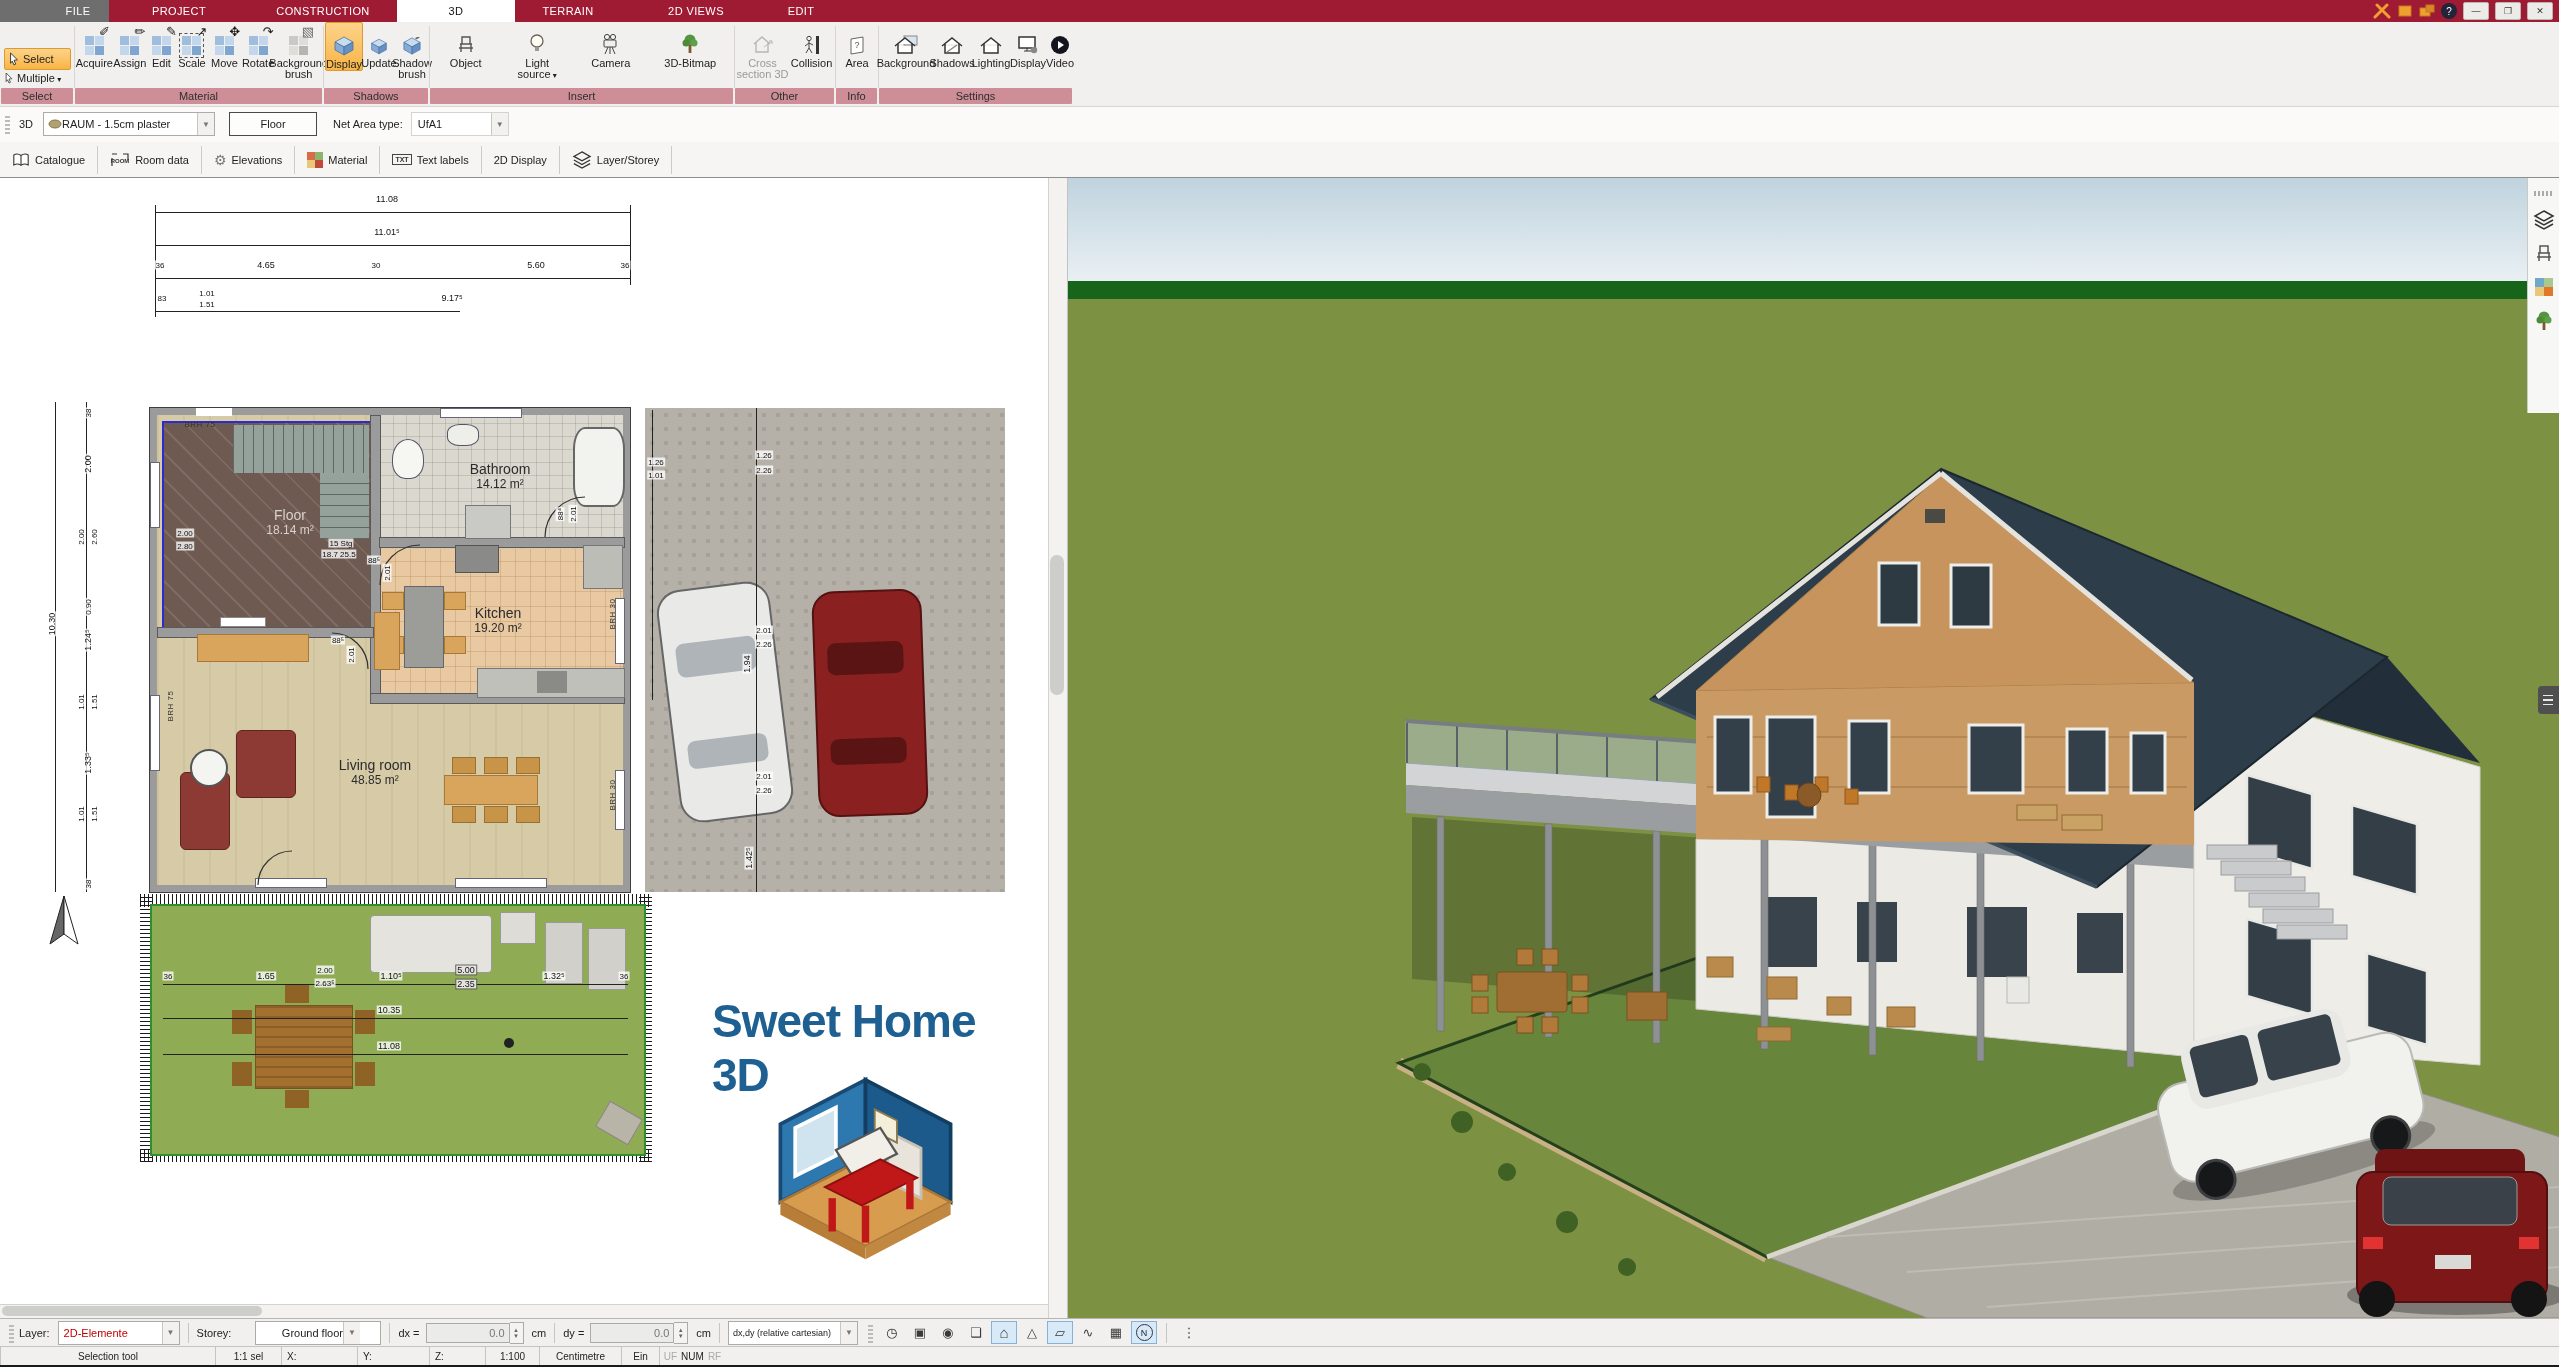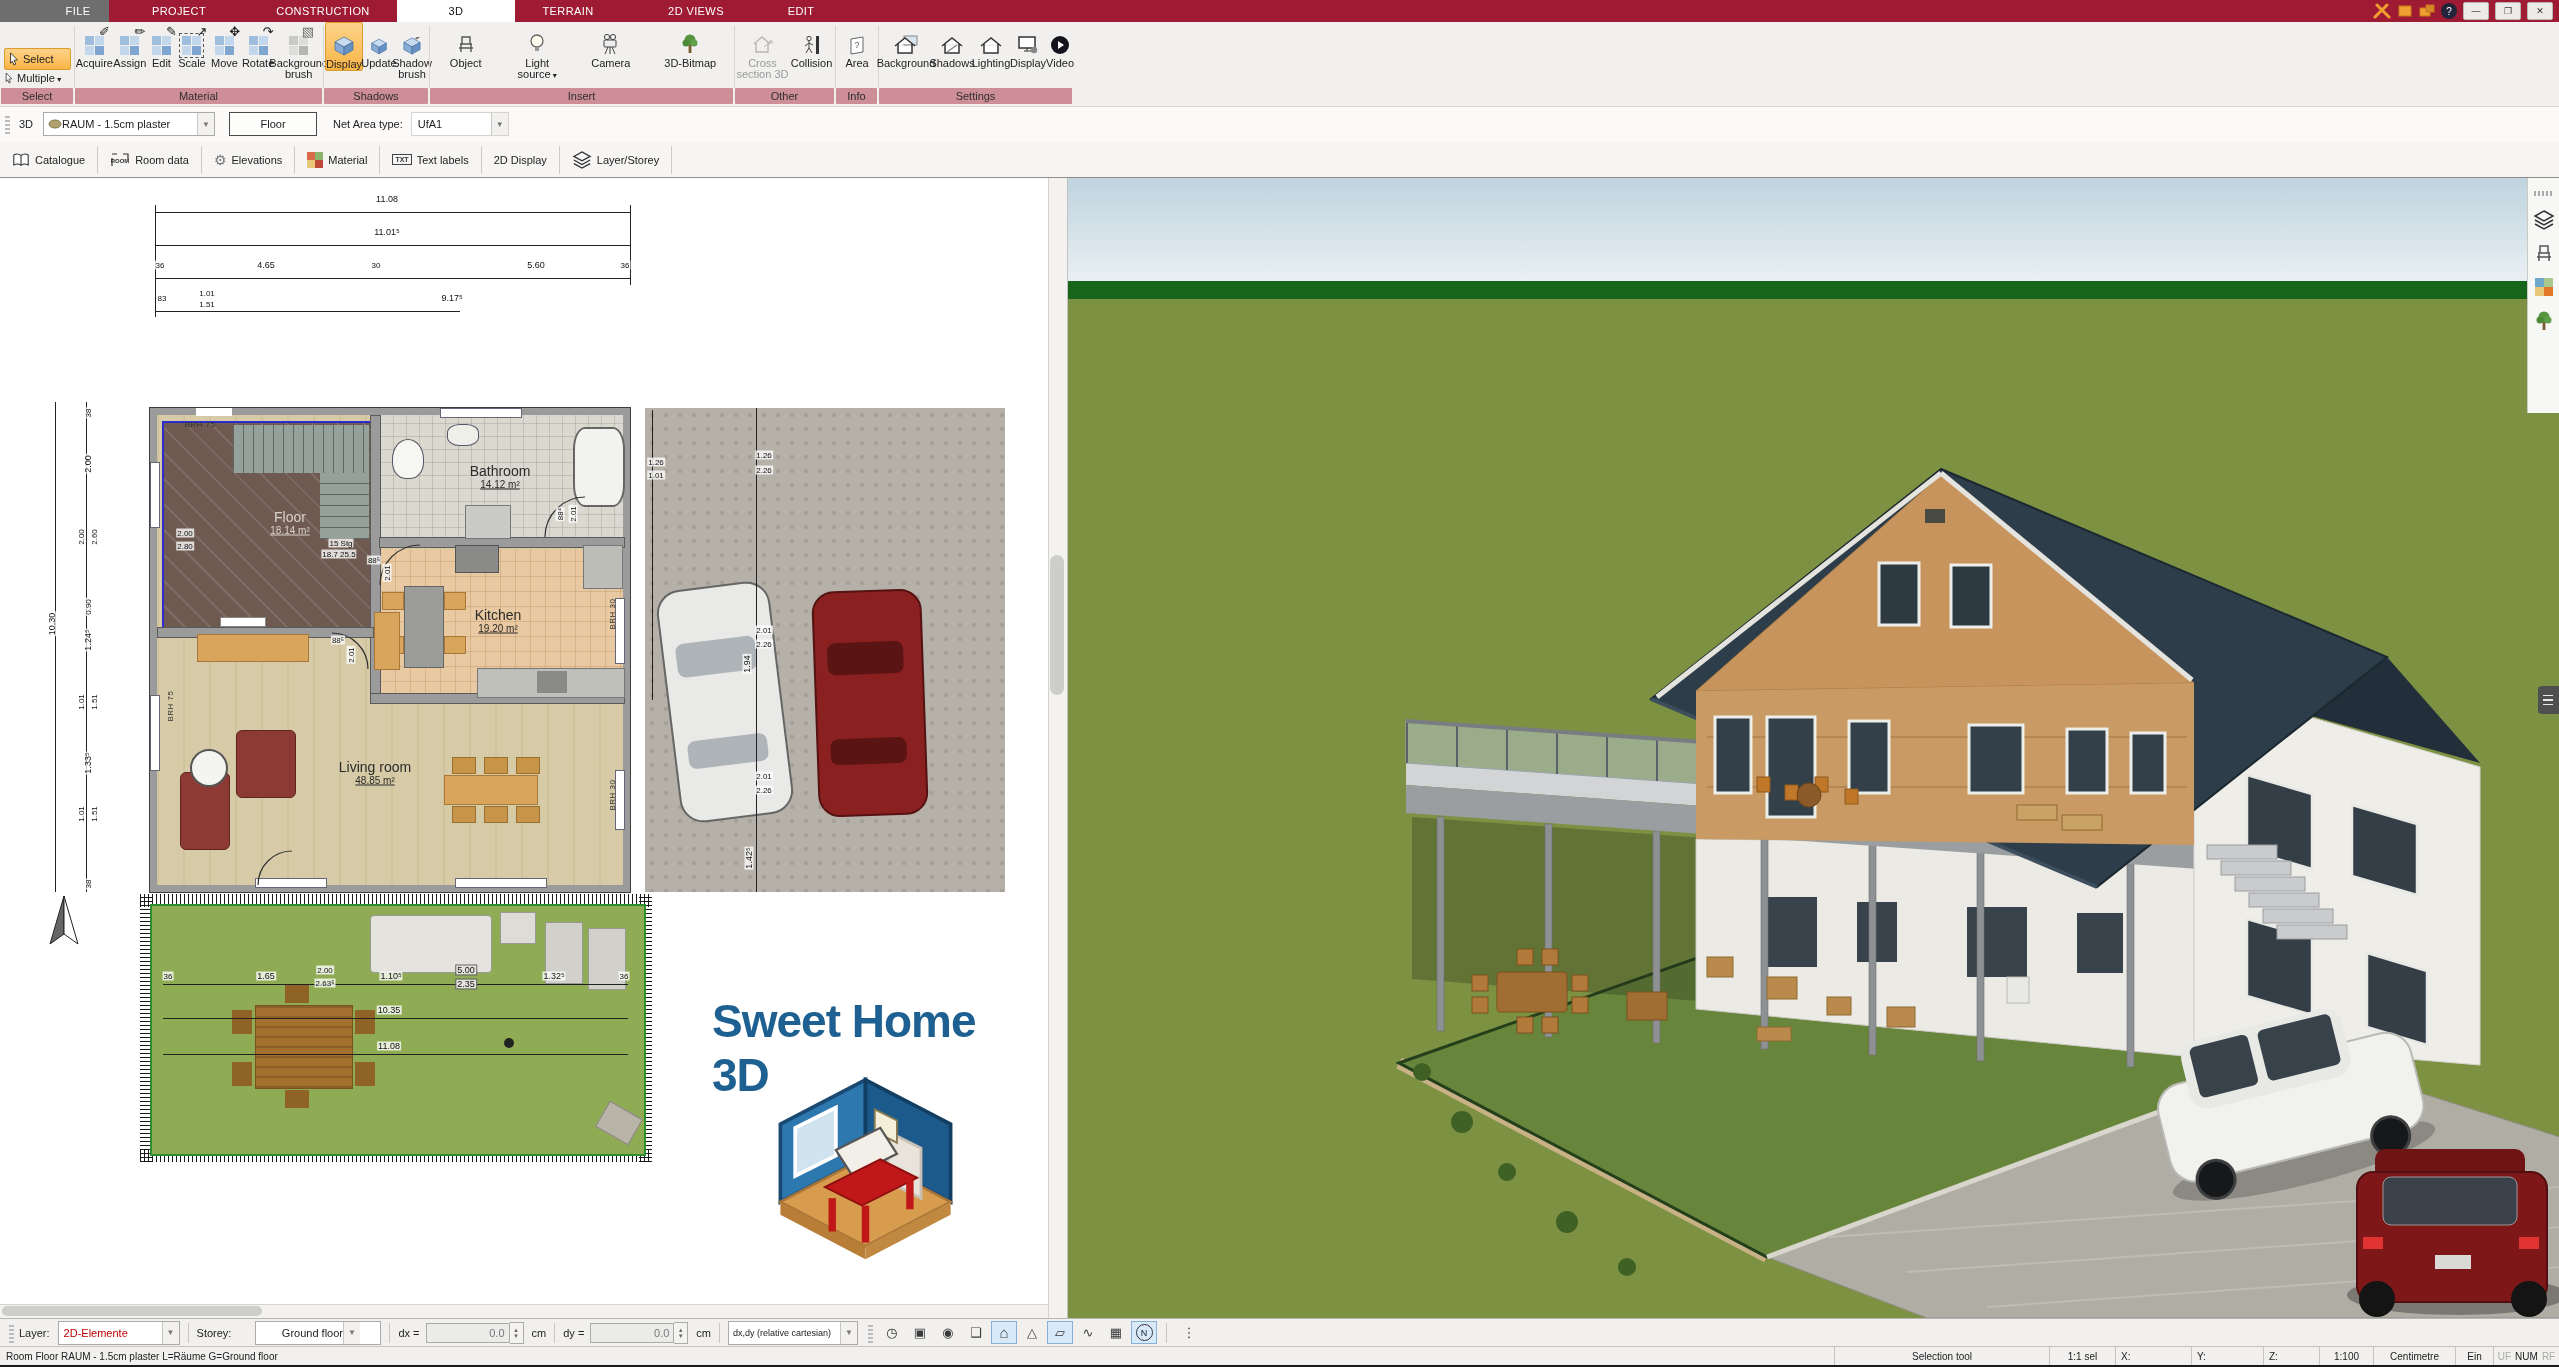--- a/index.html
+++ b/index.html
@@ -61,21 +61,21 @@
   .dhandle i{display:block;width:10px;height:1.6px;background:#E8E8E8;}
   
   .room{position:absolute;}
   .dim{position:absolute;font-size:9px;color:#111;background:rgba(255,255,255,.78);padding:0 1px;transform:translate(-50%,-50%);line-height:9px;white-space:nowrap;z-index:12;}
   .dim.sm{font-size:8px;}
   .dim.hl{background:#E4E2DE;outline:1px solid #666;}
   .dim.wall{font-size:8px;color:#333;letter-spacing:.5px;background:transparent;}
   .dline{position:absolute;background:#222;z-index:11;}
   .roomlabel{position:absolute;transform:translate(-50%,-50%);text-align:center;z-index:12;color:#2B2B2B;}
   .roomlabel .n{font-size:14px;}
-  .roomlabel .a{font-size:10px;text-decoration:underline;}
+  .roomlabel .a{font-size:12px;}
   .furn{position:absolute;z-index:6;}
   .logoT{position:absolute;left:712px;top:994px;width:330px;font-size:46px;font-weight:bold;color:#1E6091;letter-spacing:-1px;z-index:5;}
   
   .btoolbar{position:absolute;left:0;top:1318px;width:2559px;height:28px;background:#F1F0EE;border-top:1px solid #B8B6B2;display:flex;align-items:center;font-size:11px;color:#222;z-index:40;padding-left:4px;box-sizing:border-box;}
   .bsep{width:1px;height:20px;background:#C8C6C3;margin:0 8px;}
   .numbox{width:78px;height:18px;background:#EBEBE9;border:1px solid #ABABA8;color:#777;font-size:11px;display:flex;align-items:center;justify-content:flex-end;padding-right:4px;}
   .spin{width:13px;height:20px;border:1px solid #ABABA8;border-left:none;display:flex;flex-direction:column;align-items:center;justify-content:center;font-size:6px;color:#666;background:#F4F3F1;}
   .bi{width:24px;height:21px;border:1px solid transparent;display:flex;align-items:center;justify-content:center;font-size:13px;color:#3A3A3A;margin:0 1px;}
   .bi.on{background:#D8EAF8;border-color:#86B2D8;}
   .bi-clock::after{content:"◷";} .bi-shot::after{content:"▣";} .bi-cam::after{content:"◉";}
@@ -826,21 +826,20 @@
   <span class="bi bi-curve"></span>
   <span class="bi bi-grid"></span>
   <span class="bi on">
       <span class="ncirc">N</span>
     </span>
   <div class="bsep"></div>
   <span class="bi bi-dots"></span>
 </div>
 
 <div class="statusbar">
-  <span style="flex:1;padding-left:6px">Room Floor RAUM - 1.5cm plaster L=Räume G=Ground floor</span>
   <div class="sseg" style="width:215px">
       <span>Selection tool</span>
     </div>
   <div class="sseg" style="width:66px">
       <span>1:1 sel</span>
     </div>
   <div class="sseg" style="width:76px;justify-content:flex-start;padding-left:5px">
       <span>X:</span>
     </div>
   <div class="sseg" style="width:72px;justify-content:flex-start;padding-left:5px">

